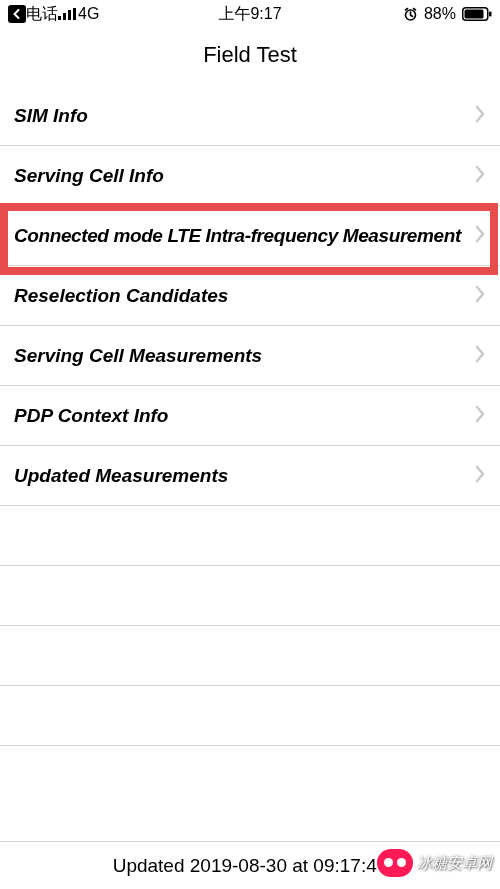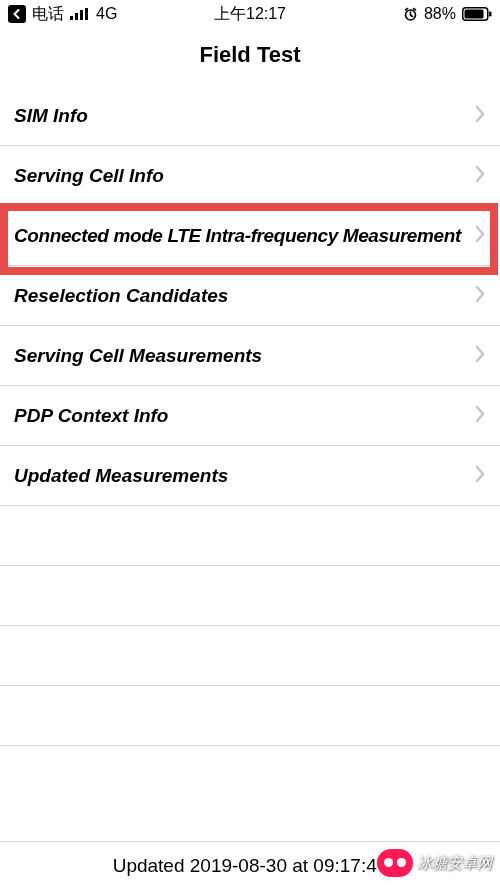--- a/index.html
+++ b/index.html
@@ -14,21 +14,21 @@
     .status-bar {
       height: 28px;
       display: flex;
       align-items: center;
       padding: 0 8px;
       font-size: 16px;
       font-weight: 500;
       color: #000;
       position: relative;
     }
-    .status-left { display: flex; align-items: center; gap: 6px; }
+    .status-left { display: flex; align-items: center; }
     .status-center {
       position: absolute;
       left: 50%;
       transform: translateX(-50%);
       font-weight: 500;
     }
     .status-right {
       margin-left: auto;
       display: flex;
       align-items: center;
@@ -43,21 +43,21 @@
       display: flex;
       align-items: center;
       justify-content: center;
       color: #fff;
       font-size: 13px;
     }
     .signal-bars svg, .battery svg, .alarm svg { display: block; }
     .nav-title {
       text-align: center;
       font-size: 22px;
-      font-weight: 700;
+      font-weight: 400;
       color: #000;
       padding: 14px 8px 18px;
     }
     .list { width: 100%; }
     .row {
       position: relative;
       height: 60px;
       display: flex;
       align-items: center;
       padding: 0 14px;
@@ -150,21 +150,21 @@
     <span class="signal-bars">
       <svg width="20" height="12" viewBox="0 0 20 12">
         <rect x="0" y="8" width="3" height="4" fill="#000"></rect>
         <rect x="5" y="5" width="3" height="7" fill="#000"></rect>
         <rect x="10" y="2" width="3" height="10" fill="#000"></rect>
         <rect x="15" y="0" width="3" height="12" fill="#000"></rect>
       </svg>
     </span>
     <span>4G</span>
   </div>
-  <div class="status-center">上午12:17</div>
+  <div class="status-center">上午9:17</div>
   <div class="status-right">
     <span class="alarm">
       <svg width="15" height="15" viewBox="0 0 15 15">
         <circle cx="7.5" cy="8" r="5" fill="none" stroke="#000" stroke-width="1.6"></circle>
         <path d="M7.5 5 L7.5 8 L9.5 9.5" stroke="#000" stroke-width="1.6" fill="none" stroke-linecap="round"></path>
         <path d="M2.5 3 L4.5 1.5 M12.5 3 L10.5 1.5" stroke="#000" stroke-width="1.6" stroke-linecap="round"></path>
       </svg>
     </span>
     <span>88%</span>
     <span class="battery">

